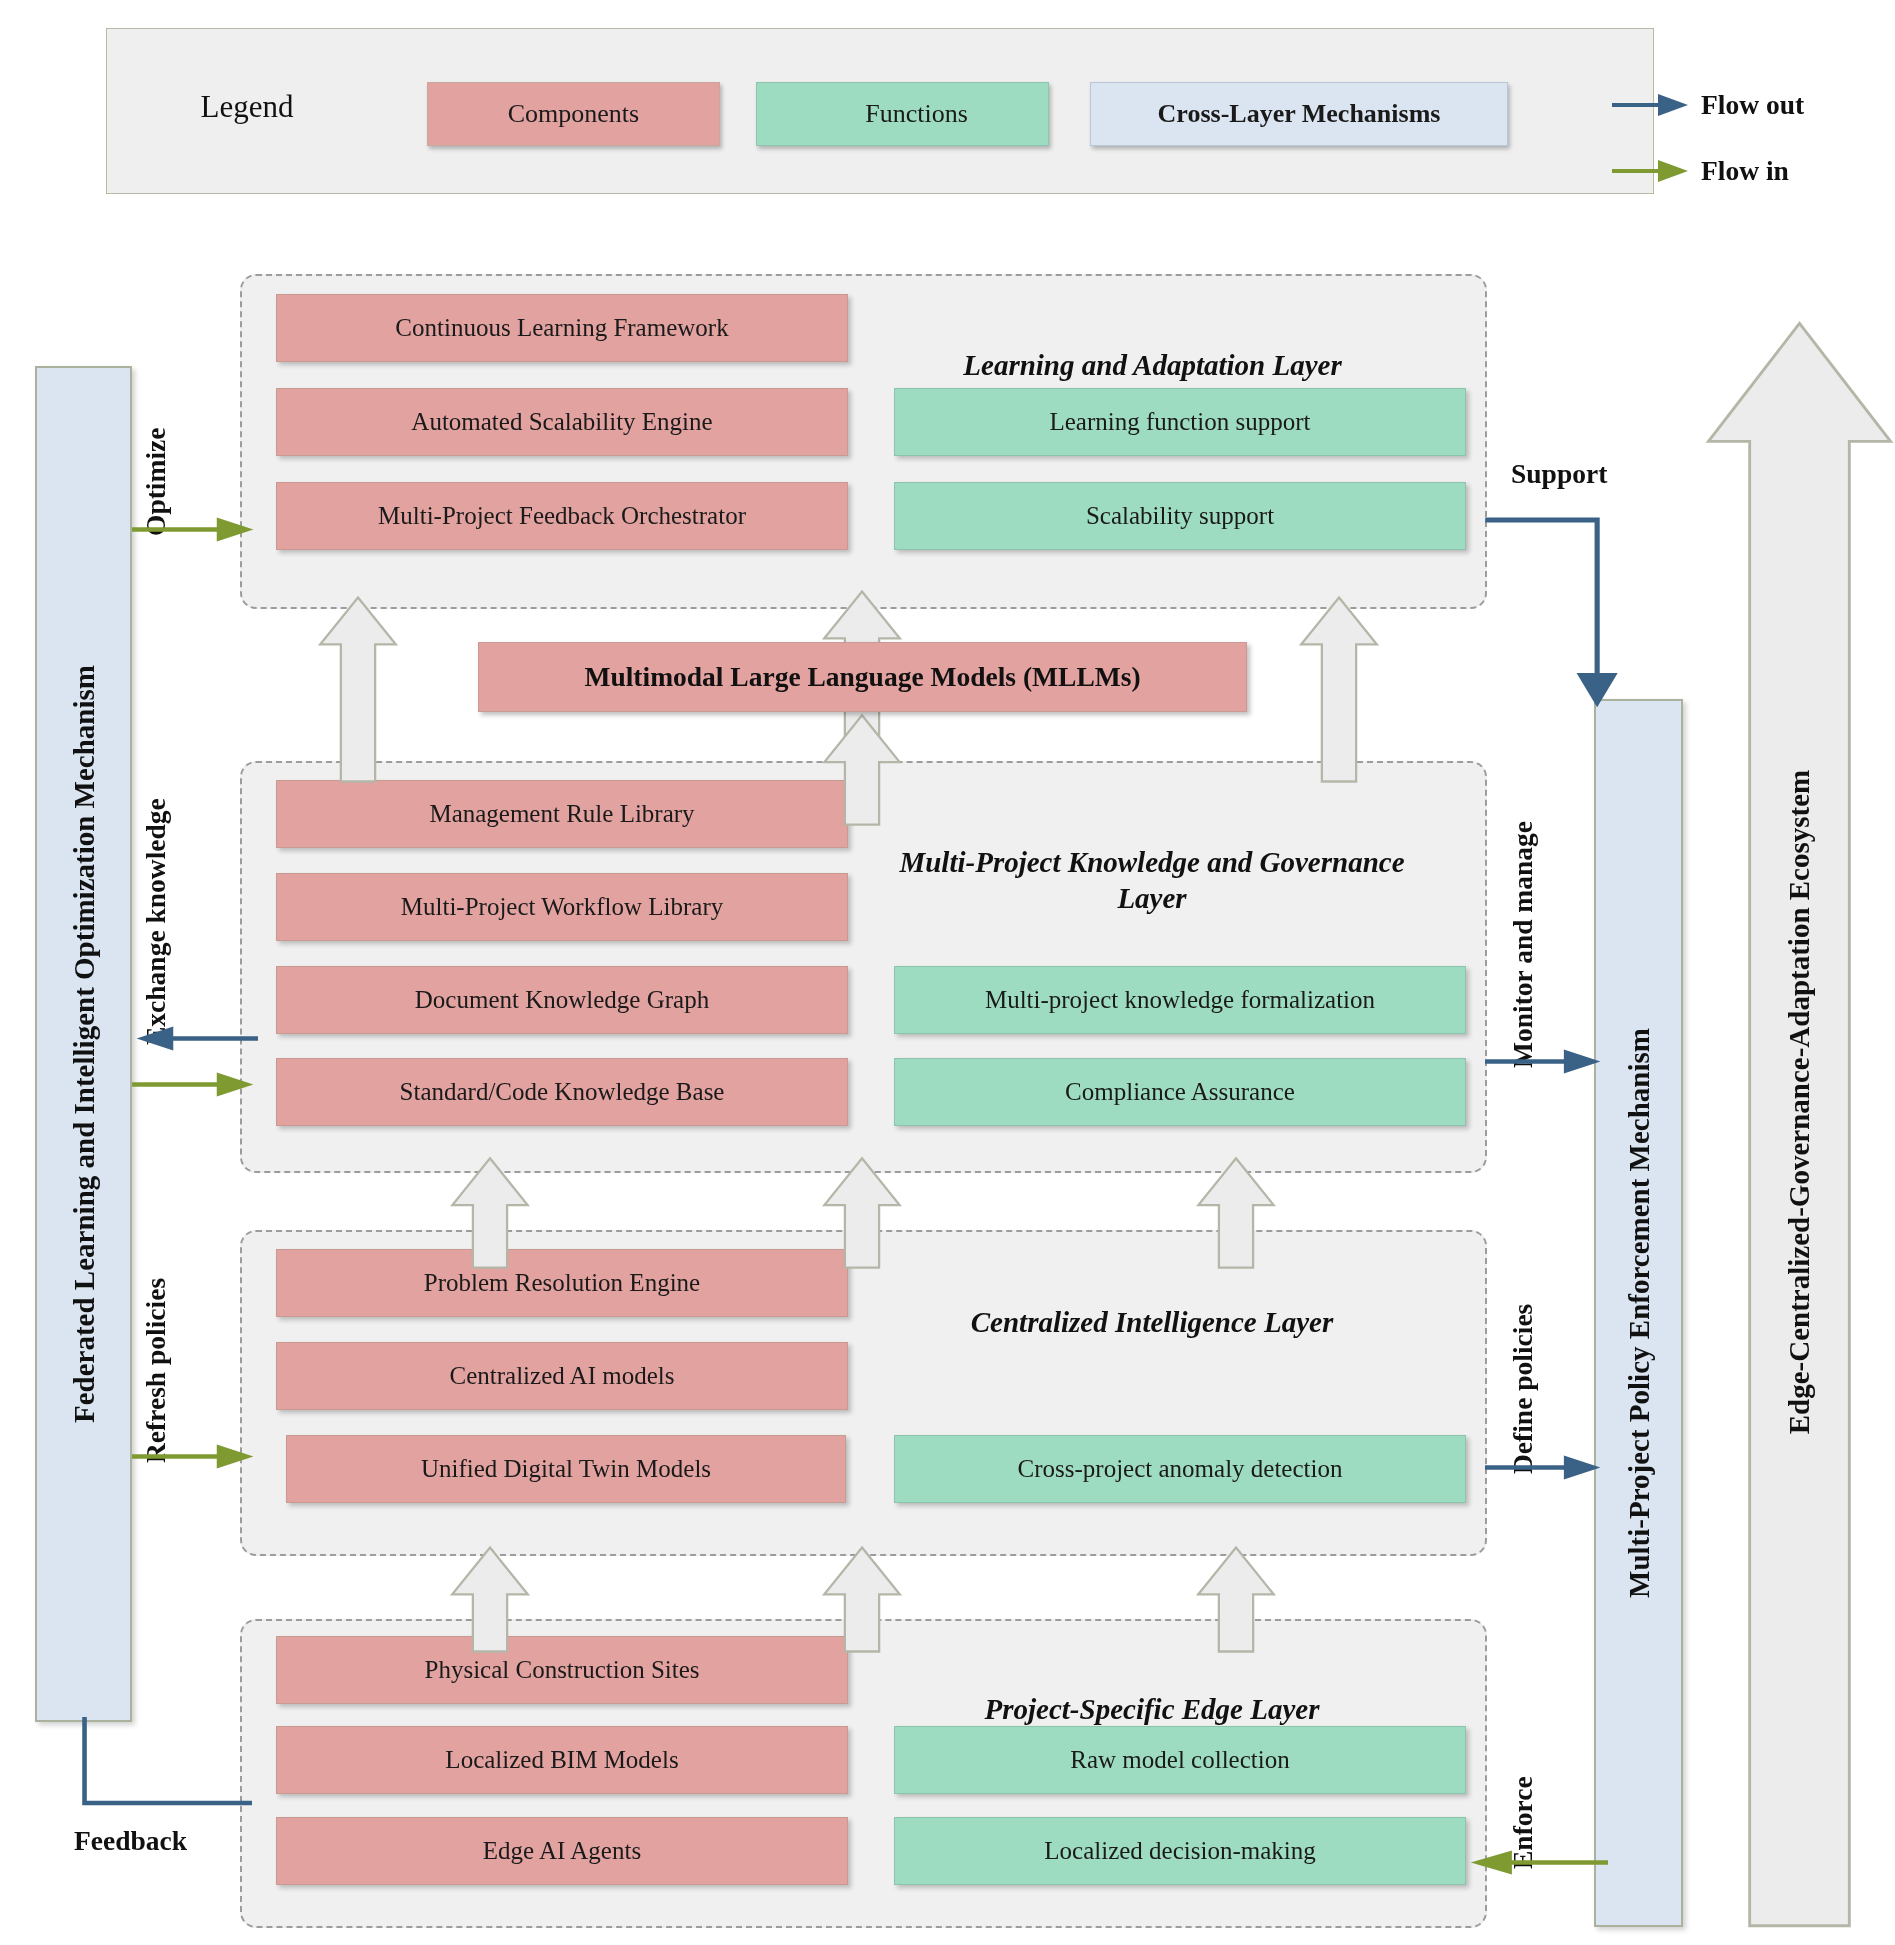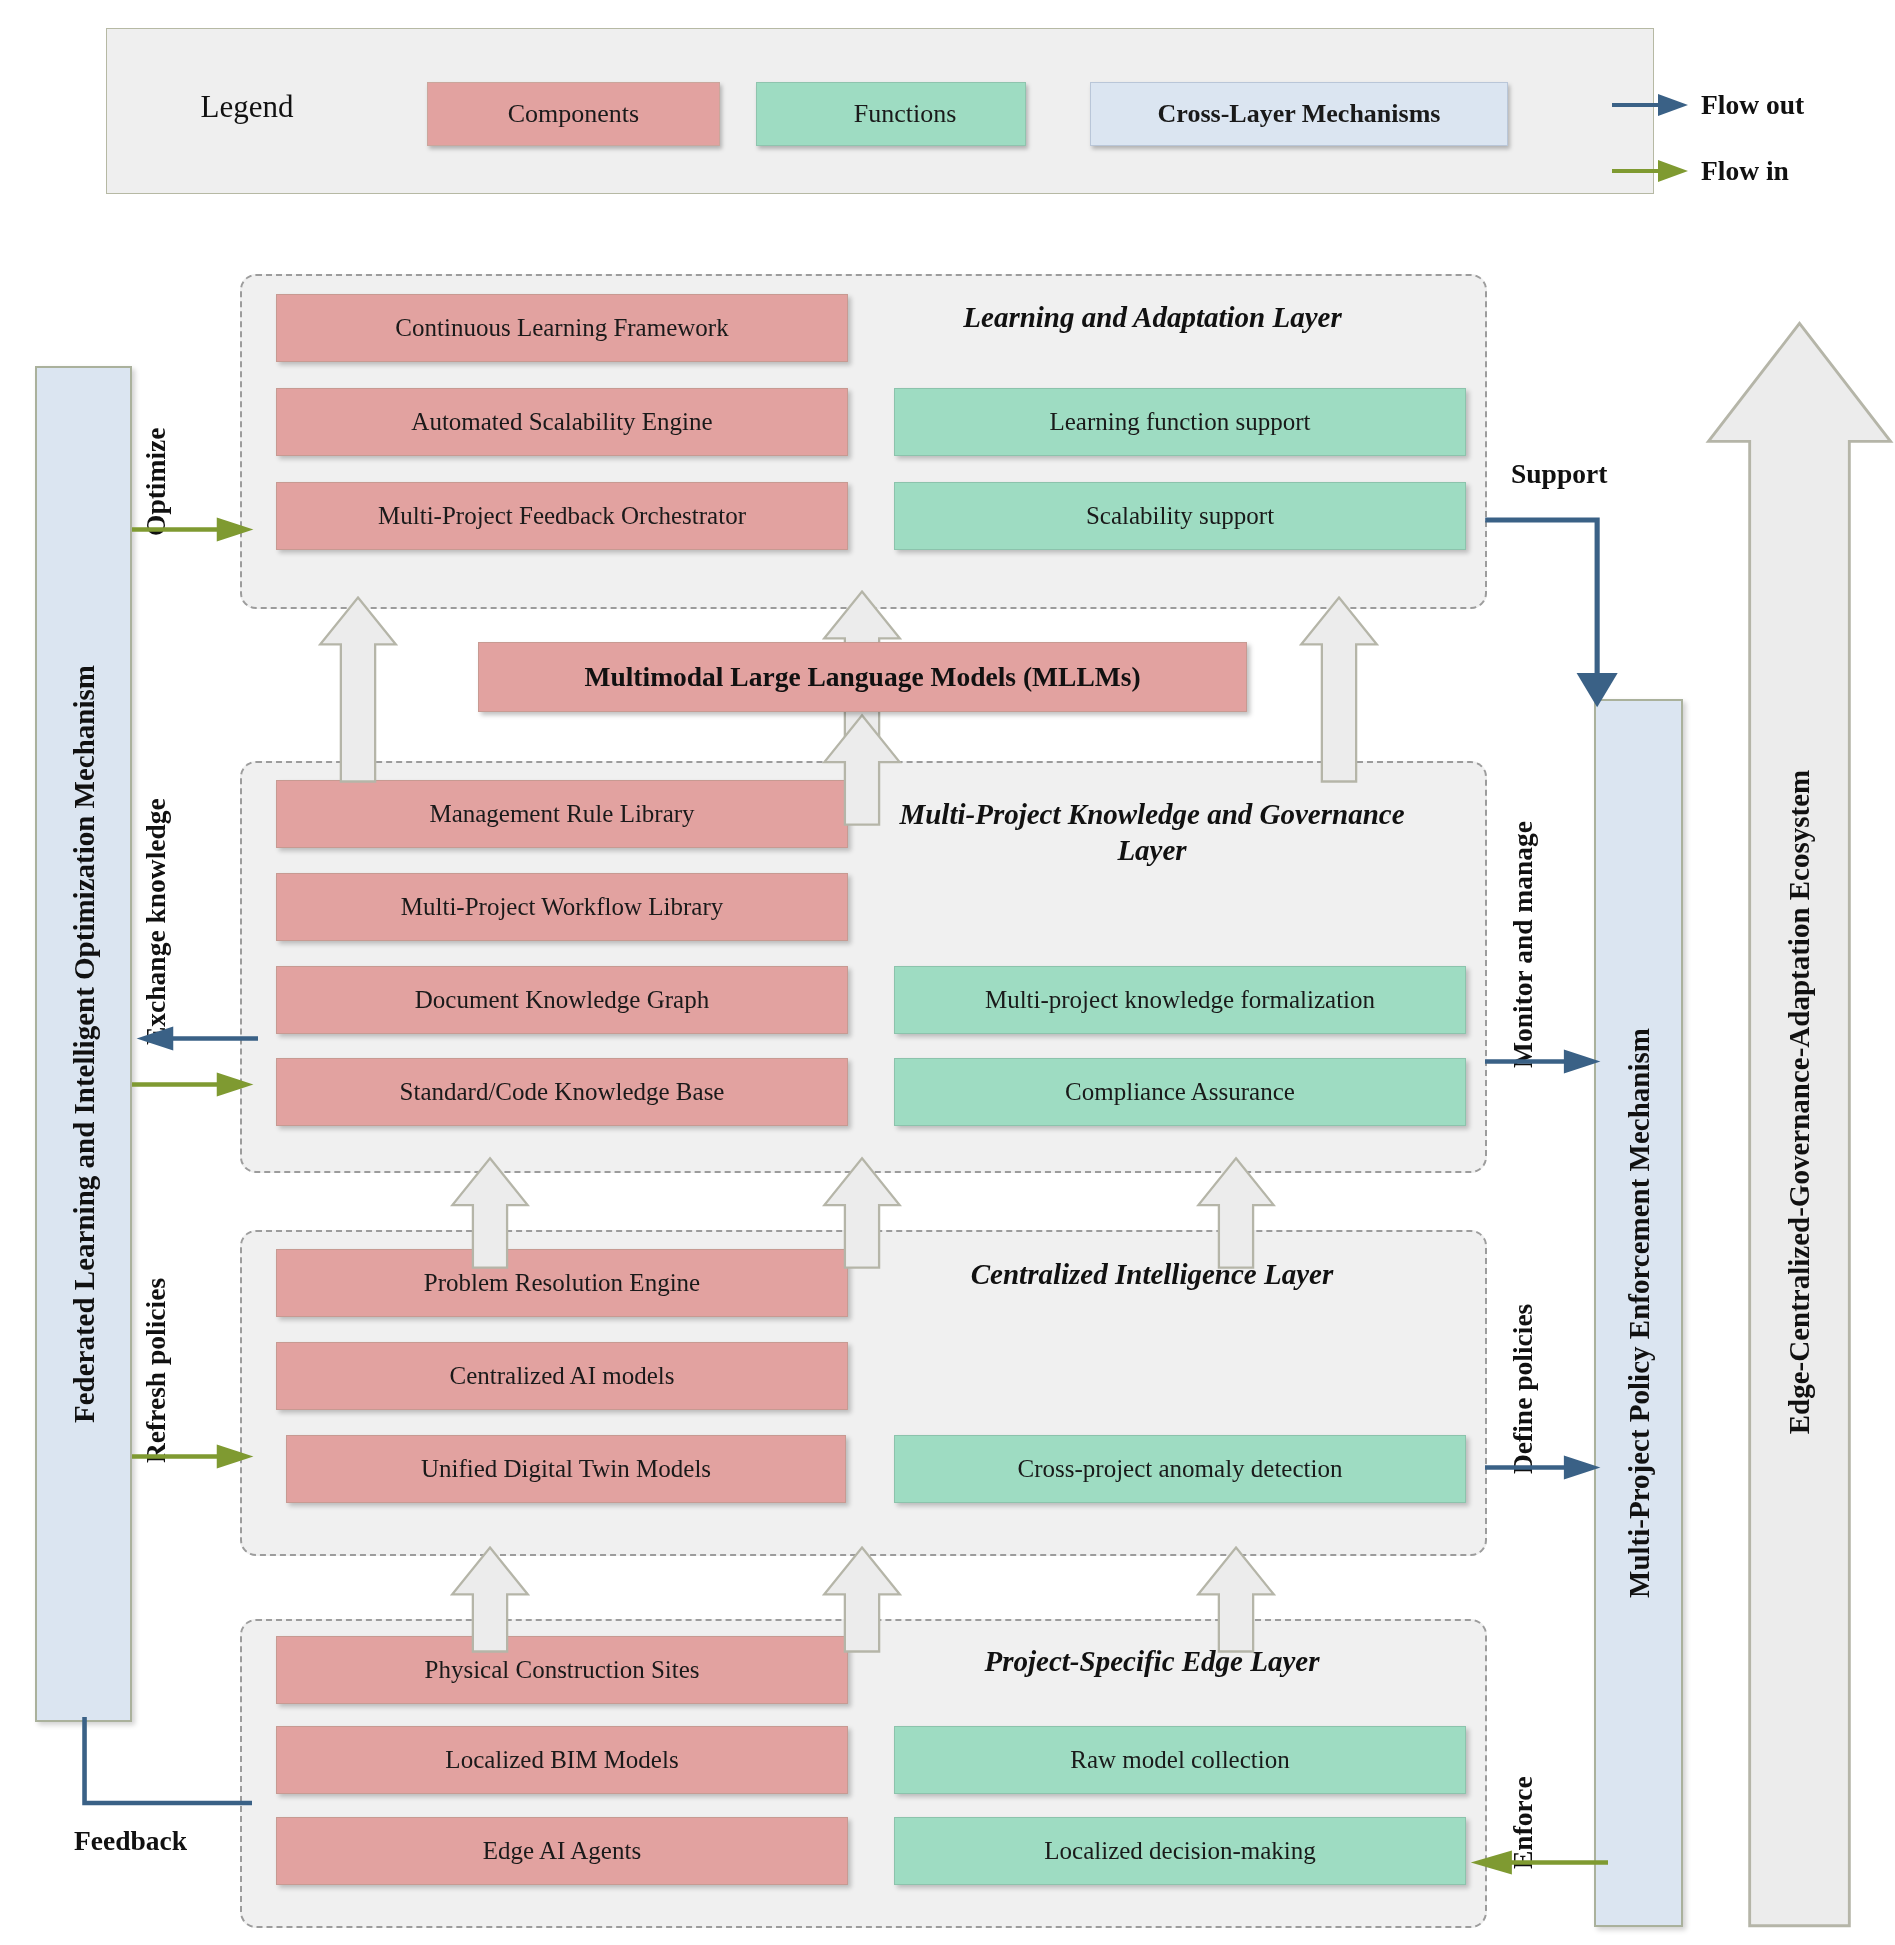--- a/index.html
+++ b/index.html
@@ -8,41 +8,41 @@
 
   
   #legend{position:absolute;left:106px;top:27.5px;width:1548px;height:166px;
           background:#efefef;border:1.7px solid #b6b9a4;box-sizing:border-box;}
   #legend-label{position:absolute;left:74px;top:60px;width:132px;text-align:center;
                 font-size:31px;color:#111;}
   .legend-chip{position:absolute;top:53px;height:64px;box-sizing:border-box;
                display:flex;align-items:center;justify-content:center;font-size:26px;color:#1a1a1a;
                box-shadow:2.3px 2.9px 4px rgba(0,0,0,.25);}
   #chip-components{left:320px;width:293px;background:#e2a2a0;border:1.1px solid #caa69c;}
-  #chip-functions{left:649px;width:270px;background:#9edcc2;border:1.1px solid #8fc4ae;padding-left:28px;}
+  #chip-functions{left:649px;width:293px;background:#9edcc2;border:1.1px solid #8fc4ae;padding-left:28px;}
   #chip-cross{left:983px;width:418px;background:#dbe5f1;border:1.1px solid #b9c6d8;font-weight:bold;}
   .legend-flow{position:absolute;display:flex;align-items:center;}
   #flow-out-row{left:1505px;top:60px;}
   #flow-in-row{left:1505px;top:126px;}
   .flow-arrow{position:relative;width:74px;height:15px;}
   .flow-arrow .shaft{position:absolute;left:0;top:5.7px;width:50px;height:4px;}
   .flow-arrow .head{position:absolute;left:46px;top:-3.4px;width:0;height:0;
                     border-top:11px solid transparent;border-bottom:11px solid transparent;}
   .flow-label{font-size:27.5px;font-weight:bold;color:#111;margin-left:15px;white-space:nowrap;}
 
   
   .layer{position:absolute;background:#f0f0f0;border:2.3px dashed #9c9c9c;
          border-radius:16px;box-sizing:border-box;}
   .node{position:absolute;box-sizing:border-box;display:flex;align-items:center;
         justify-content:center;text-align:center;font-size:25px;color:#1a1a1a;
         box-shadow:2.9px 3.4px 4.6px rgba(0,0,0,.22);line-height:1.15;padding:0 11px;}
   .comp{background:#e2a2a0;border:1.1px solid #c79a92;}
   .func{background:#9edcc2;border:1.1px solid #8cc3ac;}
   .layer-title{position:absolute;font-size:29px;font-style:italic;font-weight:bold;
-               color:#111;text-align:center;line-height:1.25;}
+               color:#111;text-align:center;line-height:1.25;margin-top:48px;}
 
   
   #mllm{position:absolute;left:478px;top:642px;width:767px;height:68px;
         background:#e2a2a0;border:1.1px solid #c79a92;display:flex;align-items:center;
         justify-content:center;font-size:27.5px;font-weight:bold;color:#111;
         box-shadow:2.9px 3.4px 4.6px rgba(0,0,0,.25);z-index:6;}
 
   
   .blockarrow{position:absolute;z-index:3;}
 

